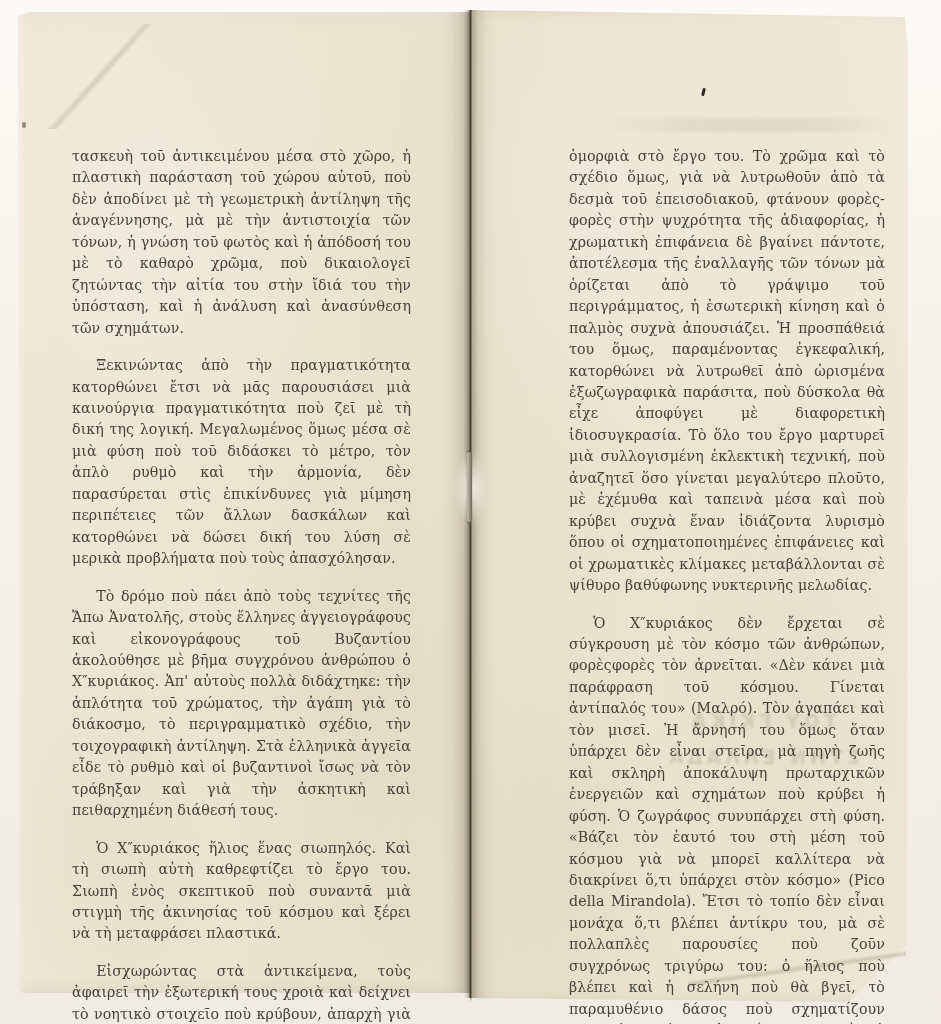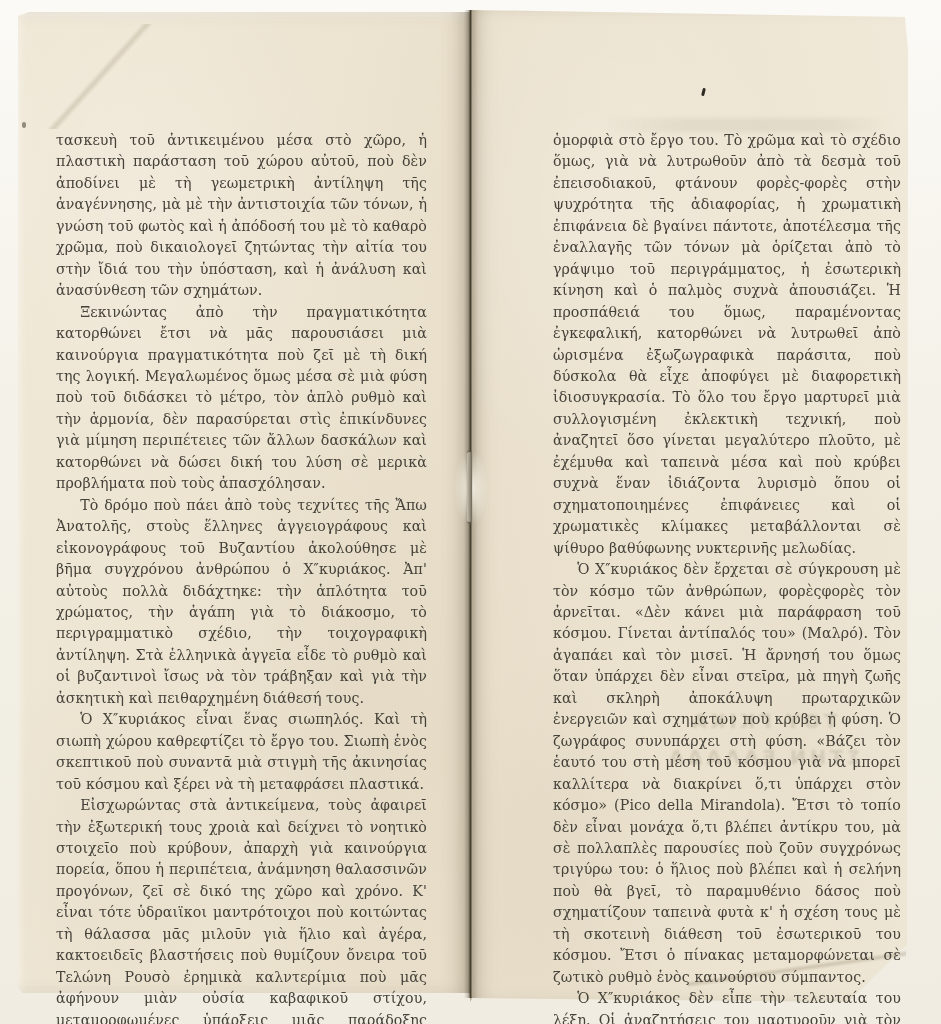--- a/index.html
+++ b/index.html
@@ -69,21 +69,21 @@
     position:absolute;left:22px;top:122px;width:4px;height:6px;border-radius:2px;
     background:rgba(70,62,48,.55);
   }
   
   .column{
     position:absolute;color:#45423a;text-align:justify;
     font-size:14.2px;line-height:21.45px;letter-spacing:.1px;
   }
   .col-left{left:56px;top:130px;width:371px;}
   .col-right{left:553px;top:130px;width:348px;}
-  .column p{margin:0;text-indent:1.7em;}
+  .column p{margin:16px;text-indent:1.7em;}
   .column p.continues{text-indent:0;}
   
   .show-through{
     position:absolute;left:645px;top:703px;width:235px;
     transform:scaleX(-1);text-align:center;pointer-events:none;
     font-family:"DejaVu Sans", sans-serif;font-weight:bold;
     font-size:19px;line-height:36px;letter-spacing:4px;
     color:rgba(125,120,96,.20);filter:blur(1.1px);
   }
   .show-through-top{
@@ -114,21 +114,21 @@
 
   <div class="show-through">
     <div>ΤΟΥ ΓΚΙΚΑ</div>
     <div>ΣΤΗΝ ΕΛΛΑΔΑ</div>
   </div>
 
   <div class="column col-left">
     <p class="continues">τασκευὴ τοῦ ἀντικειμένου μέσα στὸ χῶρο, ἡ πλαστικὴ παράσταση τοῦ χώρου αὐτοῦ, ποὺ δὲν ἀποδίνει μὲ τὴ γεωμετρικὴ ἀντίληψη τῆς ἀναγέννησης, μὰ μὲ τὴν ἀντιστοιχία τῶν τόνων, ἡ γνώση τοῦ φωτὸς καὶ ἡ ἀπόδοσή του μὲ τὸ καθαρὸ χρῶμα, ποὺ δικαιολογεῖ ζητώντας τὴν αἰτία του στὴν ἴδιά του τὴν ὑπόσταση, καὶ ἡ ἀνάλυση καὶ ἀνασύνθεση τῶν σχημάτων.</p>
     <p>Ξεκινώντας ἀπὸ τὴν πραγματικότητα κατορθώνει ἔτσι νὰ μᾶς παρουσιάσει μιὰ καινούργια πραγματικότητα ποὺ ζεῖ μὲ τὴ δική της λογική. Μεγαλωμένος ὅμως μέσα σὲ μιὰ φύση ποὺ τοῦ διδάσκει τὸ μέτρο, τὸν ἁπλὸ ρυθμὸ καὶ τὴν ἁρμονία, δὲν παρασύρεται στὶς ἐπικίνδυνες γιὰ μίμηση περιπέτειες τῶν ἄλλων δασκάλων καὶ κατορθώνει νὰ δώσει δική του λύση σὲ μερικὰ προβλήματα ποὺ τοὺς ἀπασχόλησαν.</p>
     <p>Τὸ δρόμο ποὺ πάει ἀπὸ τοὺς τεχνίτες τῆς Ἄπω Ἀνατολῆς, στοὺς ἕλληνες ἀγγειογράφους καὶ εἰκονογράφους τοῦ Βυζαντίου ἀκολούθησε μὲ βῆμα συγχρόνου ἀνθρώπου ὁ Χ″κυριάκος. Ἀπ' αὐτοὺς πολλὰ διδάχτηκε: τὴν ἁπλότητα τοῦ χρώματος, τὴν ἀγάπη γιὰ τὸ διάκοσμο, τὸ περιγραμματικὸ σχέδιο, τὴν τοιχογραφικὴ ἀντίληψη. Στὰ ἑλληνικὰ ἀγγεῖα εἶδε τὸ ρυθμὸ καὶ οἱ βυζαντινοὶ ἴσως νὰ τὸν τράβηξαν καὶ γιὰ τὴν ἀσκητικὴ καὶ πειθαρχημένη διάθεσή τους.</p>
-    <p>Ὁ Χ″κυριάκος εἶναι ἕνας σιωπηλός. Καὶ τὴ σιωπὴ χώρου καθρεφτίζει τὸ ἔργο του. Σιωπὴ ἑνὸς σκεπτικοῦ ποὺ συναντᾶ μιὰ στιγμὴ τῆς ἀκινησίας τοῦ κόσμου καὶ ξέρει νὰ τὴ μεταφράσει πλαστικά.</p>
+    <p>Ὁ Χ″κυριάκος ἥλιος ἕνας σιωπηλός. Καὶ τὴ σιωπὴ αὐτὴ καθρεφτίζει τὸ ἔργο του. Σιωπὴ ἑνὸς σκεπτικοῦ ποὺ συναντᾶ μιὰ στιγμὴ τῆς ἀκινησίας τοῦ κόσμου καὶ ξέρει νὰ τὴ μεταφράσει πλαστικά.</p>
     <p>Εἰσχωρώντας στὰ ἀντικείμενα, τοὺς ἀφαιρεῖ τὴν ἐξωτερική τους χροιὰ καὶ δείχνει τὸ νοητικὸ στοιχεῖο ποὺ κρύβουν, ἀπαρχὴ γιὰ καινούργια πορεία, ὅπου ἡ περιπέτεια, ἀνάμνηση θαλασσινῶν προγόνων, ζεῖ σὲ δικό της χῶρο καὶ χρόνο. Κ' εἶναι τότε ὑδραιϊκοι μαντρότοιχοι ποὺ κοιτώντας τὴ θάλασσα μᾶς μιλοῦν γιὰ ἥλιο καὶ ἀγέρα, κακτοειδεῖς βλαστήσεις ποὺ θυμίζουν ὄνειρα τοῦ Τελώνη Ρουσὸ ἐρημικὰ καλντερίμια ποὺ μᾶς ἀφήνουν μιὰν οὐσία καβαφικοῦ στίχου, μεταμορφωμένες ὑπάρξεις μιᾶς παράδοξης μυθολογίας. Ἡ ἀνησυχία εἶναι ζωτικὸ στοιχεῖο γιὰ τὸν Γκίκα κ' ἐκδηλώνεται σὲ διαφορετικὲς κατευθύνσεις. Ἔτσι στὴν προσπάθειά του διαφαίνεται συχνὰ μιὰ δραματικὴ σύγκρουση ἀνάμεσα σ' ἕνα διανοητικὸ ρεαλισμό, σ' ἕναν αἰσθηματικὸ κυβισμὸ ἢ μιὰν ἀριστοτελικὴ ἀφαίρεση.</p>
 
   </div>
 
   <div class="column col-right">
     <p class="continues">ὁμορφιὰ στὸ ἔργο του. Τὸ χρῶμα καὶ τὸ σχέδιο ὅμως, γιὰ νὰ λυτρωθοῦν ἀπὸ τὰ δεσμὰ τοῦ ἐπεισοδιακοῦ, φτάνουν φορὲς-φορὲς στὴν ψυχρότητα τῆς ἀδιαφορίας, ἡ χρωματικὴ ἐπιφάνεια δὲ βγαίνει πάντοτε, ἀποτέλεσμα τῆς ἐναλλαγῆς τῶν τόνων μὰ ὁρίζεται ἀπὸ τὸ γράψιμο τοῦ περιγράμματος, ἡ ἐσωτερικὴ κίνηση καὶ ὁ παλμὸς συχνὰ ἀπουσιάζει. Ἡ προσπάθειά του ὅμως, παραμένοντας ἐγκεφαλική, κατορθώνει νὰ λυτρωθεῖ ἀπὸ ὡρισμένα ἐξωζωγραφικὰ παράσιτα, ποὺ δύσκολα θὰ εἶχε ἀποφύγει μὲ διαφορετικὴ ἰδιοσυγκρασία. Τὸ ὅλο του ἔργο μαρτυρεῖ μιὰ συλλογισμένη ἐκλεκτικὴ τεχνική, ποὺ ἀναζητεῖ ὅσο γίνεται μεγαλύτερο πλοῦτο, μὲ ἐχέμυθα καὶ ταπεινὰ μέσα καὶ ποὺ κρύβει συχνὰ ἕναν ἰδιάζοντα λυρισμὸ ὅπου οἱ σχηματοποιημένες ἐπιφάνειες καὶ οἱ χρωματικὲς κλίμακες μεταβάλλονται σὲ ψίθυρο βαθύφωνης νυκτερινῆς μελωδίας.</p>
     <p>Ὁ Χ″κυριάκος δὲν ἔρχεται σὲ σύγκρουση μὲ τὸν κόσμο τῶν ἀνθρώπων, φορὲςφορὲς τὸν ἀρνεῖται. «Δὲν κάνει μιὰ παράφραση τοῦ κόσμου. Γίνεται ἀντίπαλός του» (Μαλρό). Τὸν ἀγαπάει καὶ τὸν μισεῖ. Ἡ ἄρνησή του ὅμως ὅταν ὑπάρχει δὲν εἶναι στεῖρα, μὰ πηγὴ ζωῆς καὶ σκληρὴ ἀποκάλυψη πρωταρχικῶν ἐνεργειῶν καὶ σχημάτων ποὺ κρύβει ἡ φύση. Ὁ ζωγράφος συνυπάρχει στὴ φύση. «Βάζει τὸν ἑαυτό του στὴ μέση τοῦ κόσμου γιὰ νὰ μπορεῖ καλλίτερα νὰ διακρίνει ὅ,τι ὑπάρχει στὸν κόσμο» (Pico della Mirandola). Ἔτσι τὸ τοπίο δὲν εἶναι μονάχα ὅ,τι βλέπει ἀντίκρυ του, μὰ σὲ πολλαπλὲς παρουσίες ποὺ ζοῦν συγχρόνως τριγύρω του: ὁ ἥλιος ποὺ βλέπει καὶ ἡ σελήνη ποὺ θὰ βγεῖ, τὸ παραμυθένιο δάσος ποὺ σχηματίζουν ταπεινὰ φυτὰ κ' ἡ σχέση τους μὲ τὴ σκοτεινὴ διάθεση τοῦ ἐσωτερικοῦ του κόσμου. Ἔτσι ὁ πίνακας μεταμορφώνεται σὲ ζωτικὸ ρυθμὸ ἑνὸς καινούριου σύμπαντος.</p>
     <p>Ὁ Χ″κυριάκος δὲν εἶπε τὴν τελευταία του λέξη. Οἱ ἀναζητήσεις του μαρτυροῦν γιὰ τὸν πλοῦτο ποὺ κρύβει. Ἡ εὐσυνείδητη δουλειά του πολλὰ ἀκόμα μᾶς ὑπόσχεται.</p>
 
   </div>

